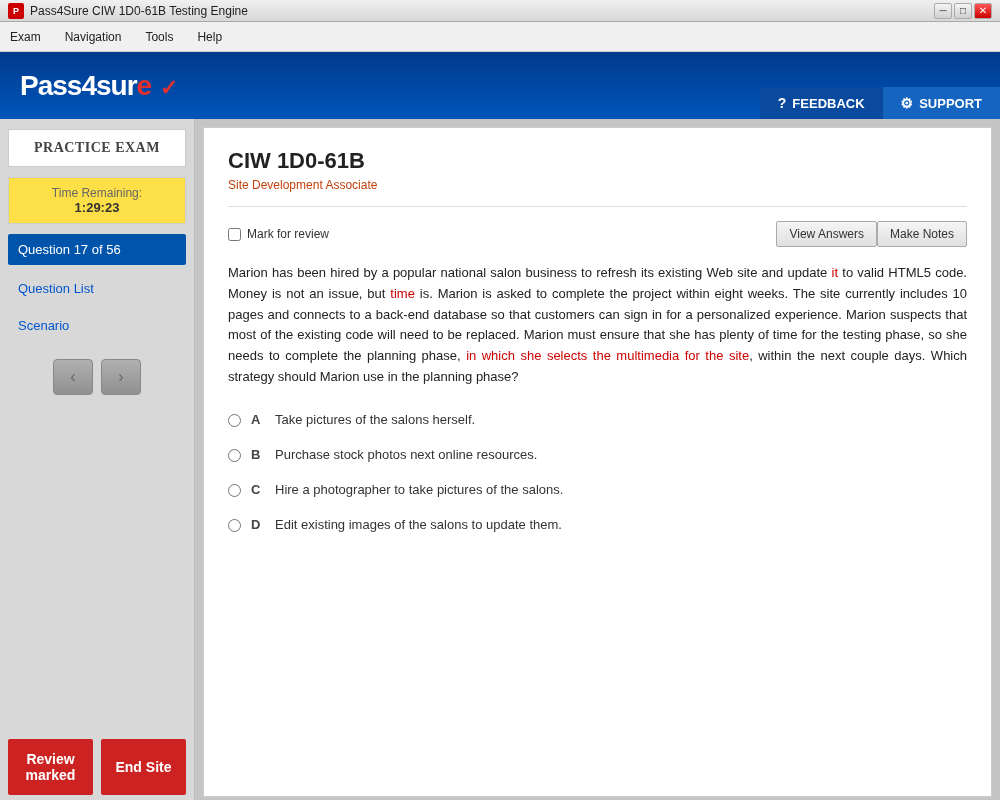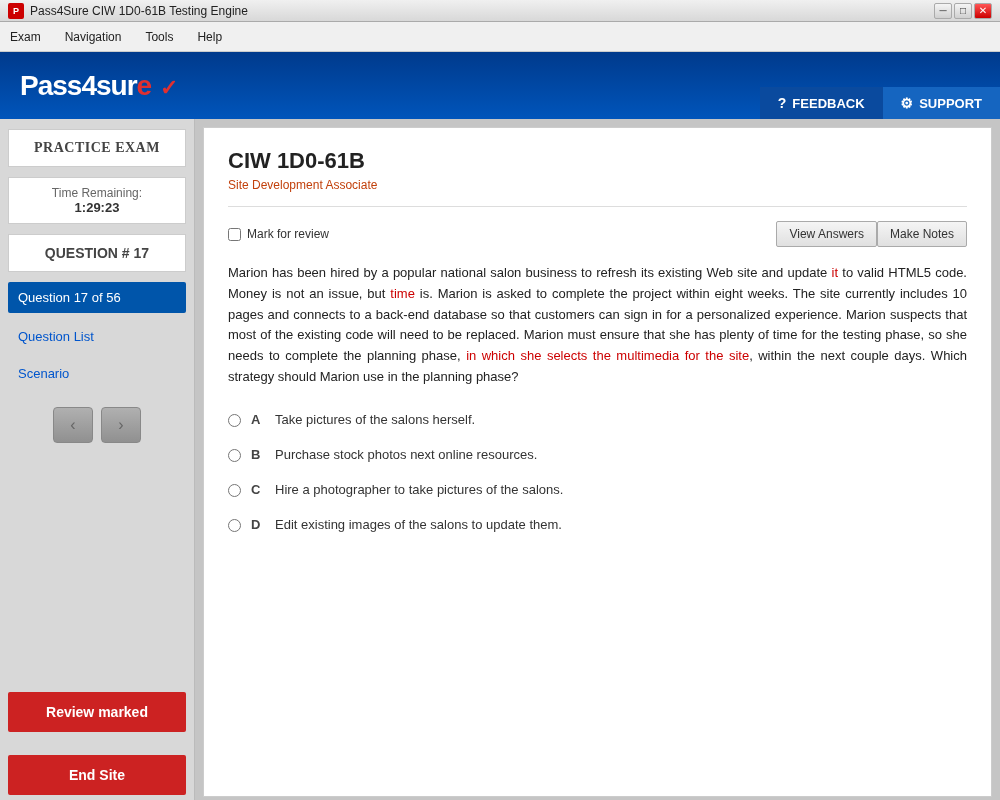--- a/index.html
+++ b/index.html
@@ -129,21 +129,21 @@
       border: 1px solid #ccc;
       text-align: center;
       padding: 10px 4px;
       font-size: 14px;
       font-weight: bold;
       color: #444;
       letter-spacing: 0.5px;
       font-family: Liberation Serif, serif;
     }
     .sidebar-info {
-      background: #ffffff;
+      background: #fde047;
       border: 1px solid #ccc;
       text-align: center;
       padding: 8px 4px;
       font-size: 12px;
       color: #555;
     }
     .sidebar-info .label { color: #666; font-size: 12px; }
     .sidebar-info .value { font-size: 13px; font-weight: bold; color: #333; }
     .sidebar-question-title {
       background: white;
@@ -183,22 +183,21 @@
       border: 1px solid #888;
       border-radius: 4px;
       display: flex; align-items: center; justify-content: center;
       cursor: pointer;
       font-size: 16px;
       color: #666;
     }
     .sidebar-bottom {
       margin-top: auto;
       display: flex;
-      flex-direction: column;
-      gap: 23px;
+      gap: 8px;
     }
     .btn-review {
       background: #cc2222;
       color: white;
       border: none;
       padding: 12px 8px;
       font-size: 14px;
       font-weight: bold;
       cursor: pointer;
       border-radius: 2px;
@@ -334,21 +333,20 @@
 </div>
 
 <div class="main-layout">
 
   <div class="sidebar">
     <div class="sidebar-section-title">PRACTICE EXAM</div>
     <div class="sidebar-info">
       <div class="label">Time Remaining:</div>
       <div class="value">1:29:23</div>
     </div>
-    <div class="sidebar-question-title">QUESTION # 17</div>
     <div class="sidebar-nav-item active">Question 17 of 56</div>
     <div class="sidebar-link">Question List</div>
     <div class="sidebar-link">Scenario</div>
     <div class="nav-arrows">
       <div class="nav-arrow-btn">
         <span>‹</span>
       </div>
       <div class="nav-arrow-btn">
         <span>›</span>
       </div>

